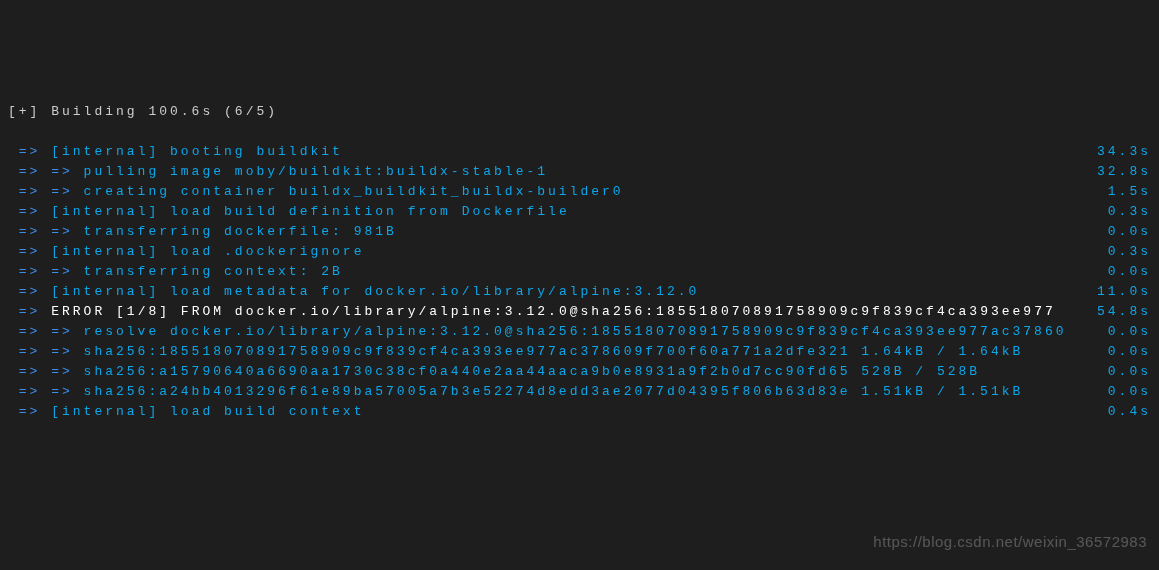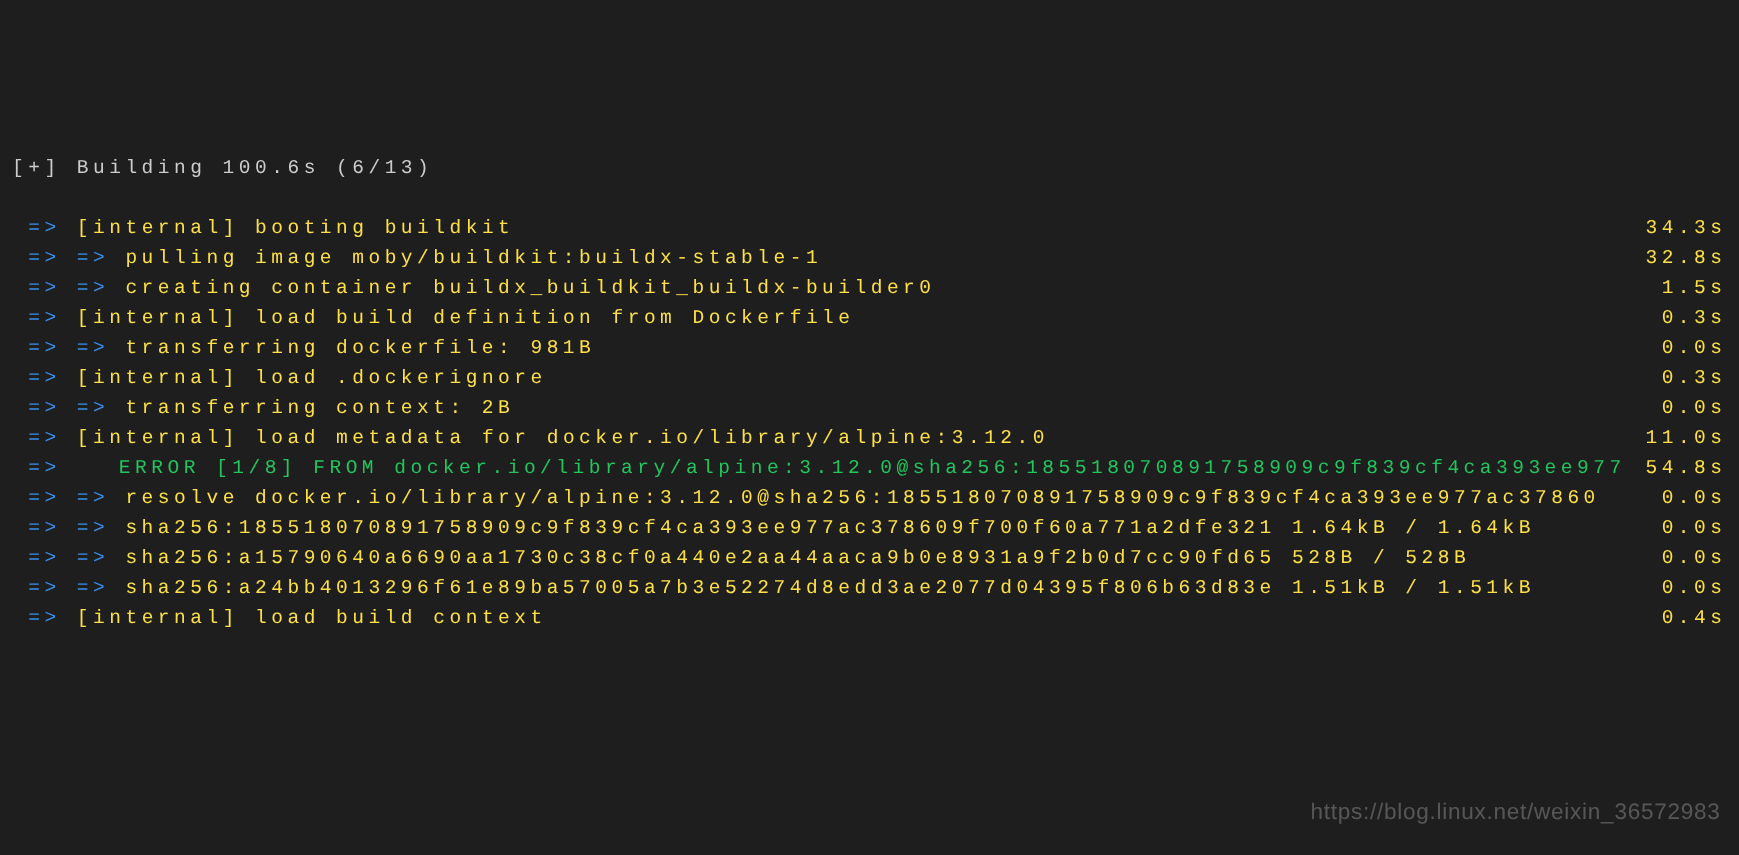--- a/index.html
+++ b/index.html
@@ -28,45 +28,45 @@
     .left {
       flex: 1;
       overflow: hidden;
     }
     .right {
       text-align: center;
       padding-left: 10px;
     }
     .white { color: #cccccc; }
     .green { color: #4ec94e; }
-    .blue { color: #fde047; }
-    .red { color: #22c55e; margin-left: 28px; }
+    .blue { color: #0ea5e9; }
+    .red { color: #ffffff; }
     .arrow { color: #3b8eea; }
     .watermark {
       position: absolute;
       right: 12px;
       bottom: 18px;
       color: rgba(255,255,255,0.25);
       font-family: Arial, sans-serif;
       font-size: 15px;
       letter-spacing: 0.5px;
     }
   </style>
 </head>
 <body>
 
 
 
 <div>
-<div class="line"><span class="left white">[+] Building 100.6s (6/13)</span></div>
+<div class="line"><span class="left white">[+] Building 100.6s (6/5)</span></div>
 <div id="steps-container"><div class="line"><span class="left"><span class="arrow"> =&gt; </span><span class="blue">[internal] booting buildkit</span></span><span class="right blue">34.3s</span></div><div class="line"><span class="left"><span class="arrow"> =&gt; =&gt; </span><span class="blue">pulling image moby/buildkit:buildx-stable-1</span></span><span class="right blue">32.8s</span></div><div class="line"><span class="left"><span class="arrow"> =&gt; =&gt; </span><span class="blue">creating container buildx_buildkit_buildx-builder0</span></span><span class="right blue">1.5s</span></div><div class="line"><span class="left"><span class="arrow"> =&gt; </span><span class="blue">[internal] load build definition from Dockerfile</span></span><span class="right blue">0.3s</span></div><div class="line"><span class="left"><span class="arrow"> =&gt; =&gt; </span><span class="blue">transferring dockerfile: 981B</span></span><span class="right blue">0.0s</span></div><div class="line"><span class="left"><span class="arrow"> =&gt; </span><span class="blue">[internal] load .dockerignore</span></span><span class="right blue">0.3s</span></div><div class="line"><span class="left"><span class="arrow"> =&gt; =&gt; </span><span class="blue">transferring context: 2B</span></span><span class="right blue">0.0s</span></div><div class="line"><span class="left"><span class="arrow"> =&gt; </span><span class="blue">[internal] load metadata for docker.io/library/alpine:3.12.0</span></span><span class="right blue">11.0s</span></div><div class="line"><span class="left"><span class="arrow"> =&gt; </span><span class="red">ERROR [1/8] FROM docker.io/library/alpine:3.12.0@sha256:185518070891758909c9f839cf4ca393ee977</span></span><span class="right blue">54.8s</span></div><div class="line"><span class="left"><span class="arrow"> =&gt; =&gt; </span><span class="blue">resolve docker.io/library/alpine:3.12.0@sha256:185518070891758909c9f839cf4ca393ee977ac37860</span></span><span class="right blue">0.0s</span></div><div class="line"><span class="left"><span class="arrow"> =&gt; =&gt; </span><span class="blue">sha256:185518070891758909c9f839cf4ca393ee977ac378609f700f60a771a2dfe321 1.64kB / 1.64kB</span></span><span class="right blue">0.0s</span></div><div class="line"><span class="left"><span class="arrow"> =&gt; =&gt; </span><span class="blue">sha256:a15790640a6690aa1730c38cf0a440e2aa44aaca9b0e8931a9f2b0d7cc90fd65 528B / 528B</span></span><span class="right blue">0.0s</span></div><div class="line"><span class="left"><span class="arrow"> =&gt; =&gt; </span><span class="blue">sha256:a24bb4013296f61e89ba57005a7b3e52274d8edd3ae2077d04395f806b63d83e 1.51kB / 1.51kB</span></span><span class="right blue">0.0s</span></div><div class="line"><span class="left"><span class="arrow"> =&gt; </span><span class="blue">[internal] load build context</span></span><span class="right blue">0.4s</span></div></div>
 
 
 
 
 
 
 </div>
 
-<div class="watermark">https://blog.linux.net/weixin_36572983</div>
+<div class="watermark">https://blog.csdn.net/weixin_36572983</div>
 
 
 
 
 </body></html>

